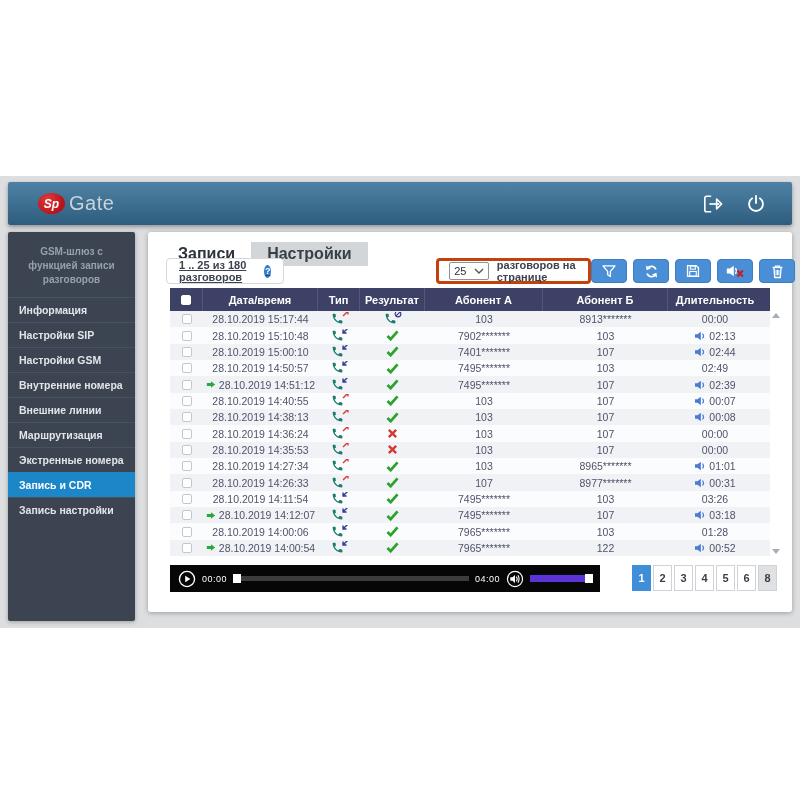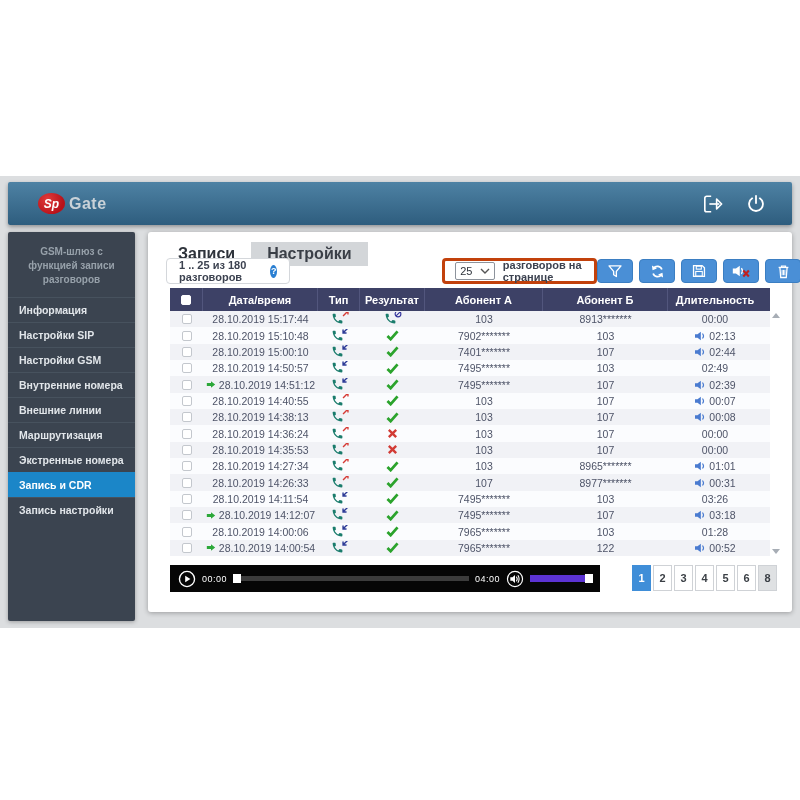--- a/index.html
+++ b/index.html
@@ -9,21 +9,21 @@
   .app{position:absolute;left:0;top:176px;width:800px;height:452px;background:var(--app-bg,#dcdee0);}
 
   
   .topbar{position:absolute;left:8px;top:6px;width:784px;height:43px;border-radius:2px;
     background:linear-gradient(180deg,var(--header-top,#4e82a4),var(--header-bottom,#2e5d7e));
     box-shadow:0 2px 4px rgba(0,0,0,.35);display:flex;align-items:center;}
   .logo{display:flex;align-items:center;margin-left:30px;gap:4px;}
   .logo-sp{display:inline-flex;align-items:center;justify-content:center;width:27px;height:21px;
     background:radial-gradient(circle at 35% 30%,#e03a3a,var(--logo-red,#b8121a) 70%);
     border-radius:50%;color:#fff;font-weight:bold;font-style:italic;font-size:12px;}
-  .logo-gate{color:#c9d2d8;font-size:16px;font-weight:bold;letter-spacing:.5px;}
+  .logo-gate{color:#c9d2d8;font-size:20px;font-weight:normal;letter-spacing:.5px;}
   .hdr-icons{margin-left:auto;margin-right:26px;display:flex;align-items:center;gap:22px;}
   .hdr-icons span{display:inline-flex;cursor:pointer;}
 
   
   .sidebar{position:absolute;left:8px;top:56px;width:127px;height:389px;background:var(--sidebar-bg,#3b4450);
     border-radius:2px;box-shadow:0 1px 4px rgba(0,0,0,.3);}
   .side-sub{padding:13px 10px 10px;color:var(--sidebar-subtitle,#97a1aa);font-size:10px;line-height:1.4;
     text-align:center;font-weight:bold;}
   .side-item{height:25px;display:flex;align-items:center;padding-left:11px;color:var(--sidebar-text,#e2e6ea);
     font-size:10.5px;font-weight:bold;border-top:1px solid #47525e;cursor:pointer;white-space:nowrap;}
@@ -31,22 +31,22 @@
 
   
   .panel{position:absolute;left:148px;top:56px;width:644px;height:380px;background:#fff;border-radius:3px;
     box-shadow:0 1px 5px rgba(0,0,0,.3);}
   .tabs{position:absolute;left:14px;top:10px;display:flex;height:24px;}
   .tab{padding:0 16px;display:flex;align-items:center;font-size:16px;font-weight:bold;color:#3a3f47;
     cursor:pointer;background:#d3d6d9;}
   .tab.active{background:#fff;color:#2e333b;}
 
   .controls{position:absolute;left:18px;top:26px;right:16px;height:26px;display:flex;align-items:center;}
-  .count-btn{display:inline-flex;align-items:center;gap:22px;height:26px;padding:0 12px;background:#fff;
-    border:1px solid #d4d7db;border-radius:4px;font-size:11px;font-weight:bold;color:#3c4250;cursor:pointer;}
+  .count-btn{display:inline-flex;align-items:center;gap:16px;height:26px;padding:0 12px;background:#fff;
+    border:1px solid #d4d7db;border-radius:4px;font-size:11px;font-weight:bold;color:#3c4250;cursor:pointer;text-decoration:underline;}
   .help{display:inline-flex;align-items:center;justify-content:center;width:13px;height:13px;border-radius:50%;
     background:#2a7fd2;color:#fff;font-size:9px;font-weight:bold;cursor:pointer;}
   .perpage{display:inline-flex;align-items:center;gap:8px;height:26px;padding:0 10px;background:#fff;
     border:3px solid #c2410c;border-radius:4px;margin-left:152px;}
   .select{display:inline-flex;align-items:center;justify-content:space-between;width:58px;height:18px;
     border:1px solid #8d939c;border-radius:2px;padding:0 4px;font-size:11px;color:#2e333b;cursor:pointer;background:#fff;}
   .pp-label{font-size:11px;font-weight:bold;color:#3c4250;}
   .toolbar{margin-left:auto;display:flex;gap:6px;}
   .tool-btn{width:36px;height:24px;border-radius:4px;background:var(--button-blue,#4a8fd6);
     border:1px solid var(--button-blue-border,#3b7ec2);display:flex;align-items:center;justify-content:center;cursor:pointer;}

